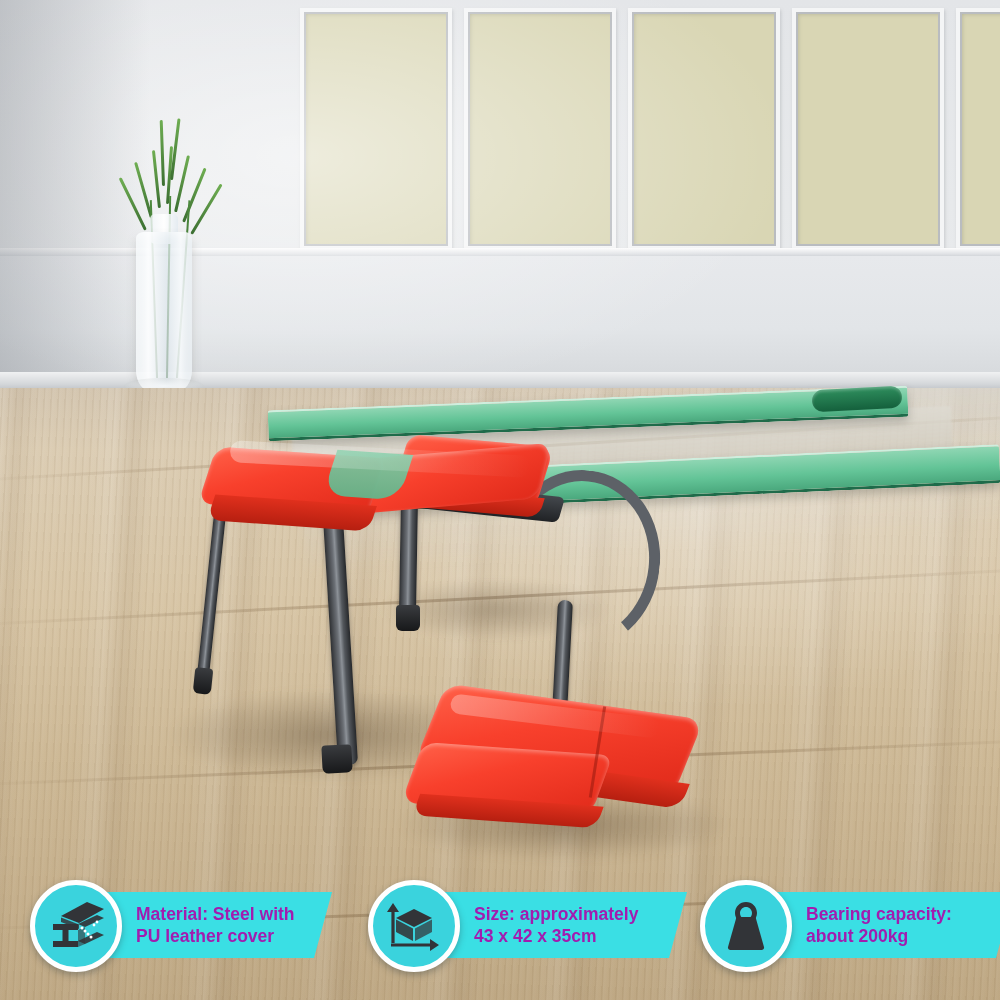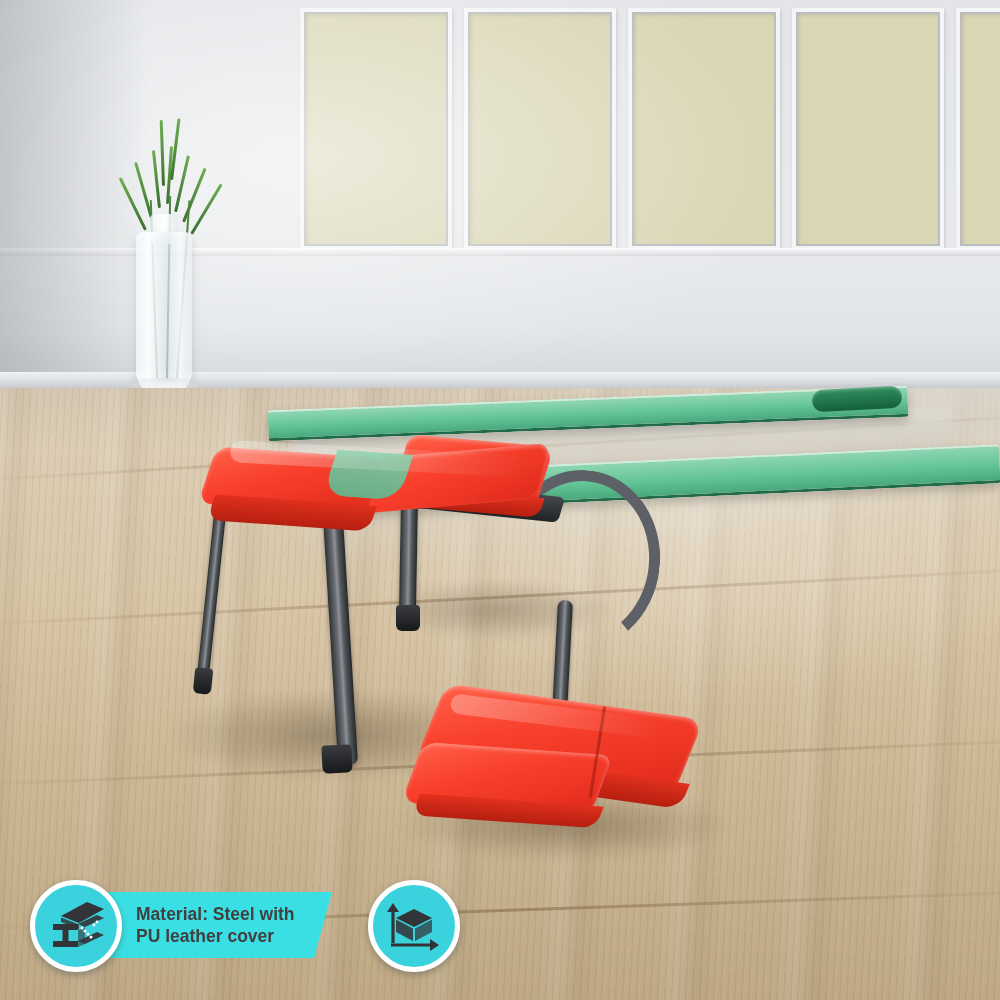--- a/index.html
+++ b/index.html
@@ -248,21 +248,21 @@
   .badge-pill{
     position:absolute;left:74px;top:14px;height:66px;
     background:#3adfe4;
     box-shadow:0 2px 6px rgba(40,55,60,.28);
     display:flex;align-items:center;
     padding-left:32px;
     box-sizing:border-box;
     clip-path:polygon(0 0,100% 0,calc(100% - 18px) 100%,0 100%);
   }
   .badge-text{
-    color:#404040;
+    color:#a21caf;
     font-family:"Liberation Sans",sans-serif;
     font-weight:bold;
     font-size:17.5px;
     line-height:1.28;
     white-space:pre-line;
   }
   .ic{display:block;}
 </style>
 </head>
 <body>
@@ -422,33 +422,51 @@
             <circle cx="41" cy="34" r="1.5"></circle>
               <circle cx="44" cy="37" r="1.5"></circle>
             <circle cx="47" cy="25" r="1.4"></circle>
               <circle cx="50" cy="22" r="1.4"></circle>
           </g>
         </svg>
       </div>
     </div>
 
     <div class="badge" style="left:368px;width:310px;">
+      <div class="badge-pill" style="width:245px;">
+        <span class="badge-text">Size: approximately
+43 x 42 x 35cm</span>
+      </div>
       <div class="badge-circle">
         <svg class="ic" width="58" height="54" viewBox="0 0 58 54">
           <g fill="#323438">
 
             <path d="M8 4 L14 13 L9.6 13 L9.6 44 L6.4 44 L6.4 13 L2 13 Z"></path>
 
             <path d="M54 46 L45 52 L45 47.6 L6 47.6 L6 44.4 L45 44.4 L45 40 Z"></path>
 
             <path d="M29 10 L47 19 L29 28 L11 19 Z"></path>
 
             <path d="M11 20.5 L28 29.5 L28 42 L11 33 Z" opacity=".88"></path>
 
             <path d="M47 20.5 L30 29.5 L30 42 L47 33 Z" opacity=".72"></path>
           </g>
         </svg>
       </div>
     </div>
 
+    <div class="badge" style="left:700px;width:300px;">
+      <div class="badge-pill" style="width:240px;">
+        <span class="badge-text">Bearing capacity:
+about 200kg</span>
+      </div>
+      <div class="badge-circle">
+        <svg class="ic" width="54" height="52" viewBox="0 0 54 52">
+          <g fill="#323438">
+            <path d="M27 2 C20.9 2 16 6.9 16 13 C16 16.1 17.3 18.9 19.3 20.9 L24 18.5 C22.2 17.5 21 15.4 21 13 C21 9.7 23.7 7 27 7 C30.3 7 33 9.7 33 13 C33 15.4 31.8 17.5 30 18.5 L34.7 20.9 C36.7 18.9 38 16.1 38 13 C38 6.9 33.1 2 27 2 Z"></path>
+            <path d="M17.5 17 L36.5 17 L45 47 C45.3 48.6 44.2 50 42.6 50 L11.4 50 C9.8 50 8.7 48.6 9 47 Z"></path>
+          </g>
+        </svg>
+      </div>
+    </div>
   </div>
 
 </div>
 
 </body></html>

